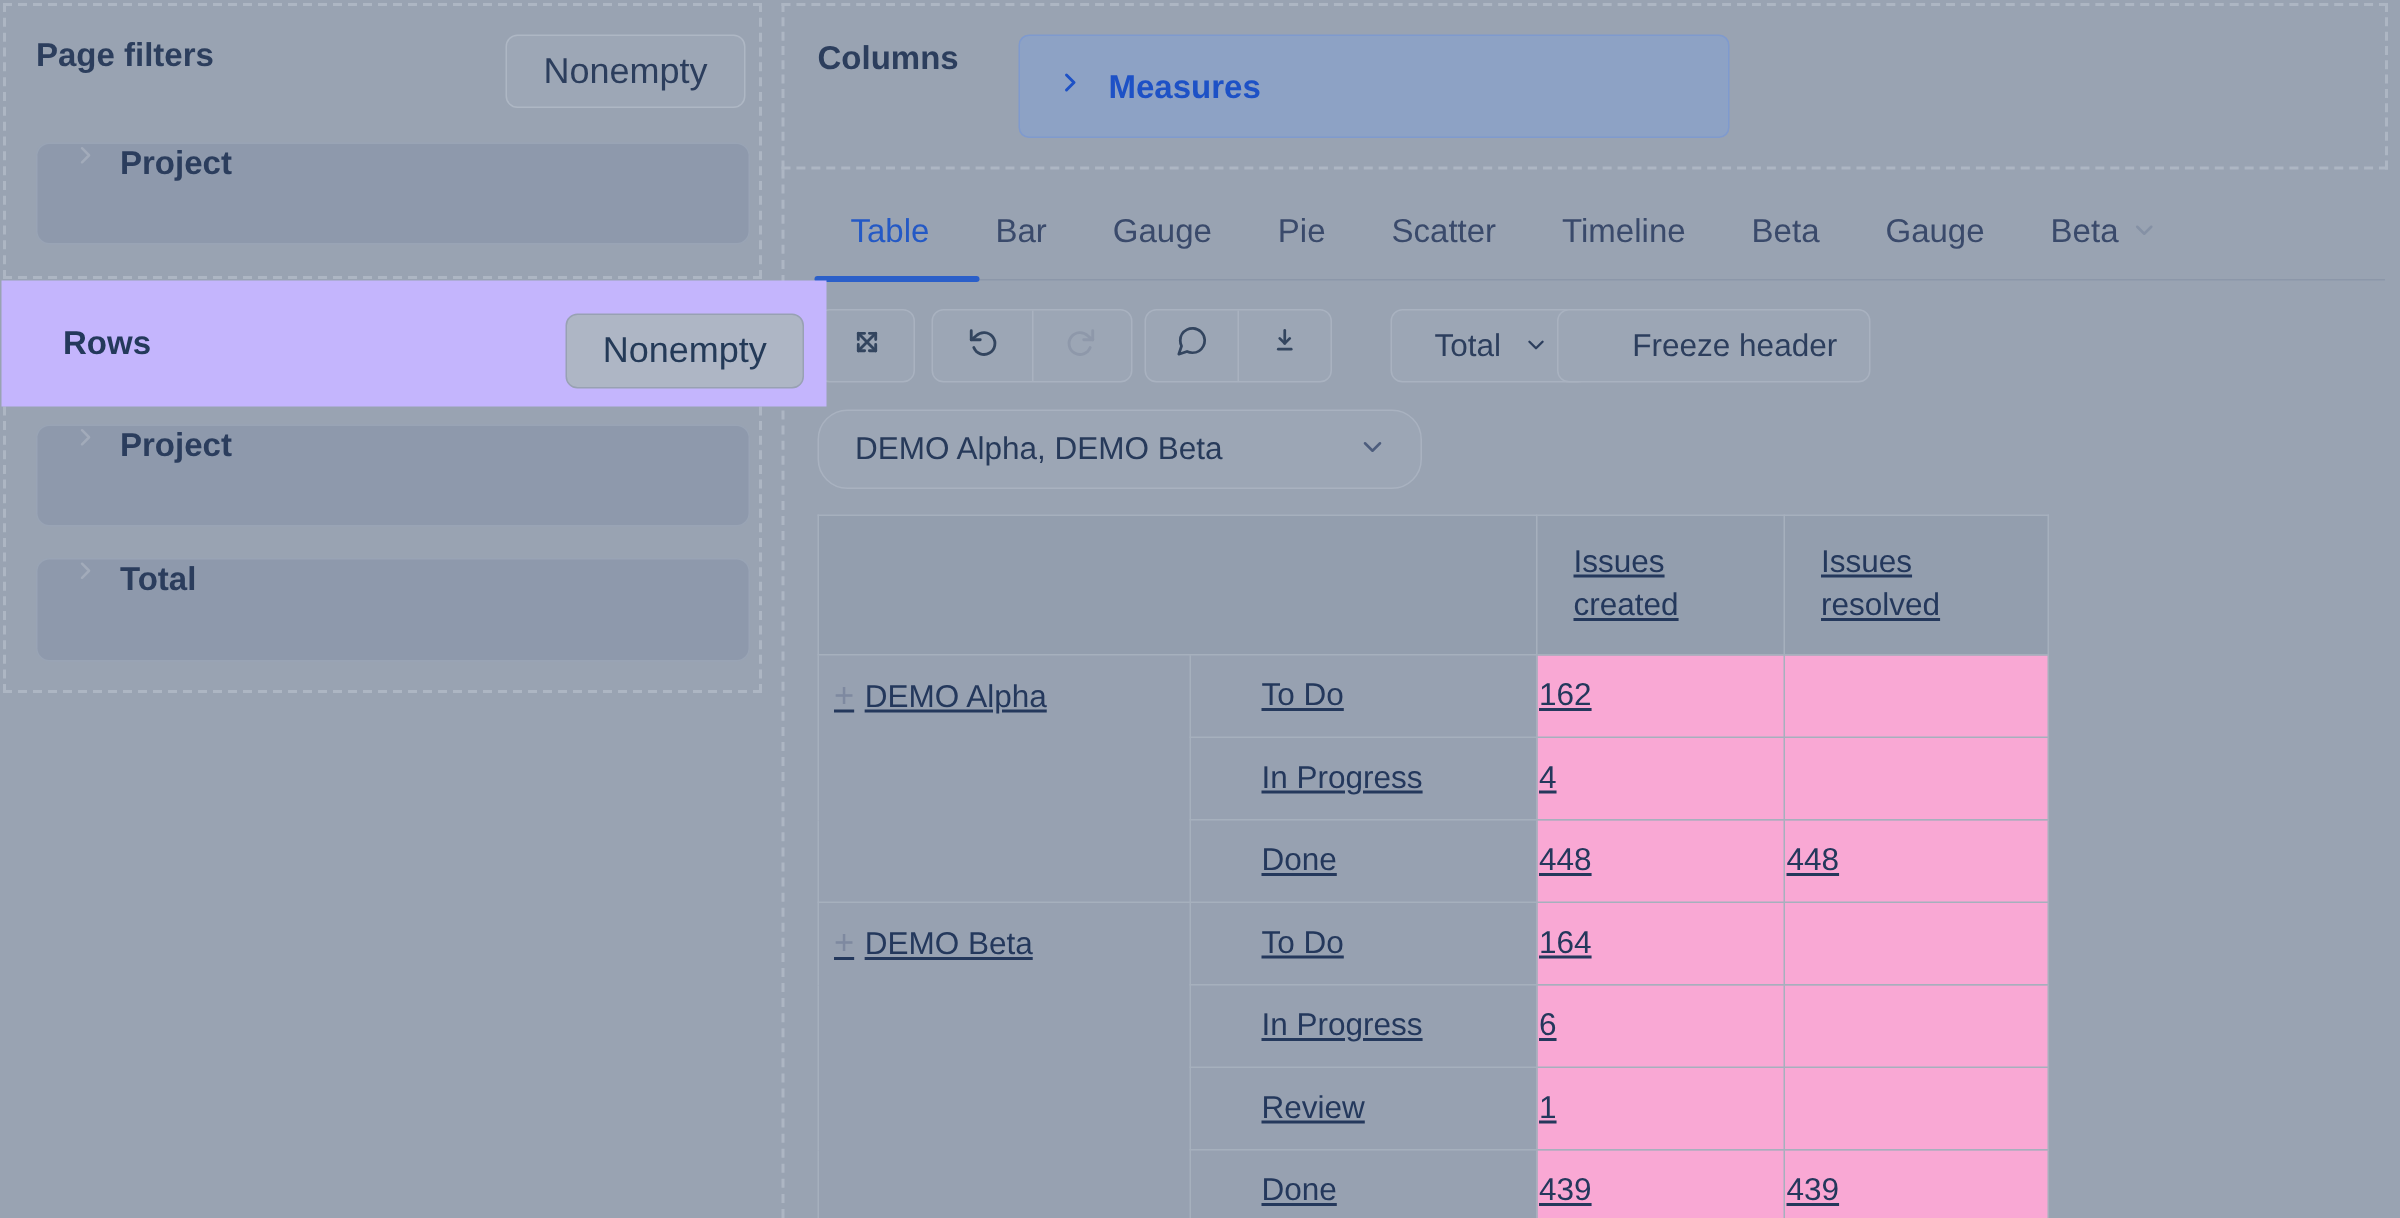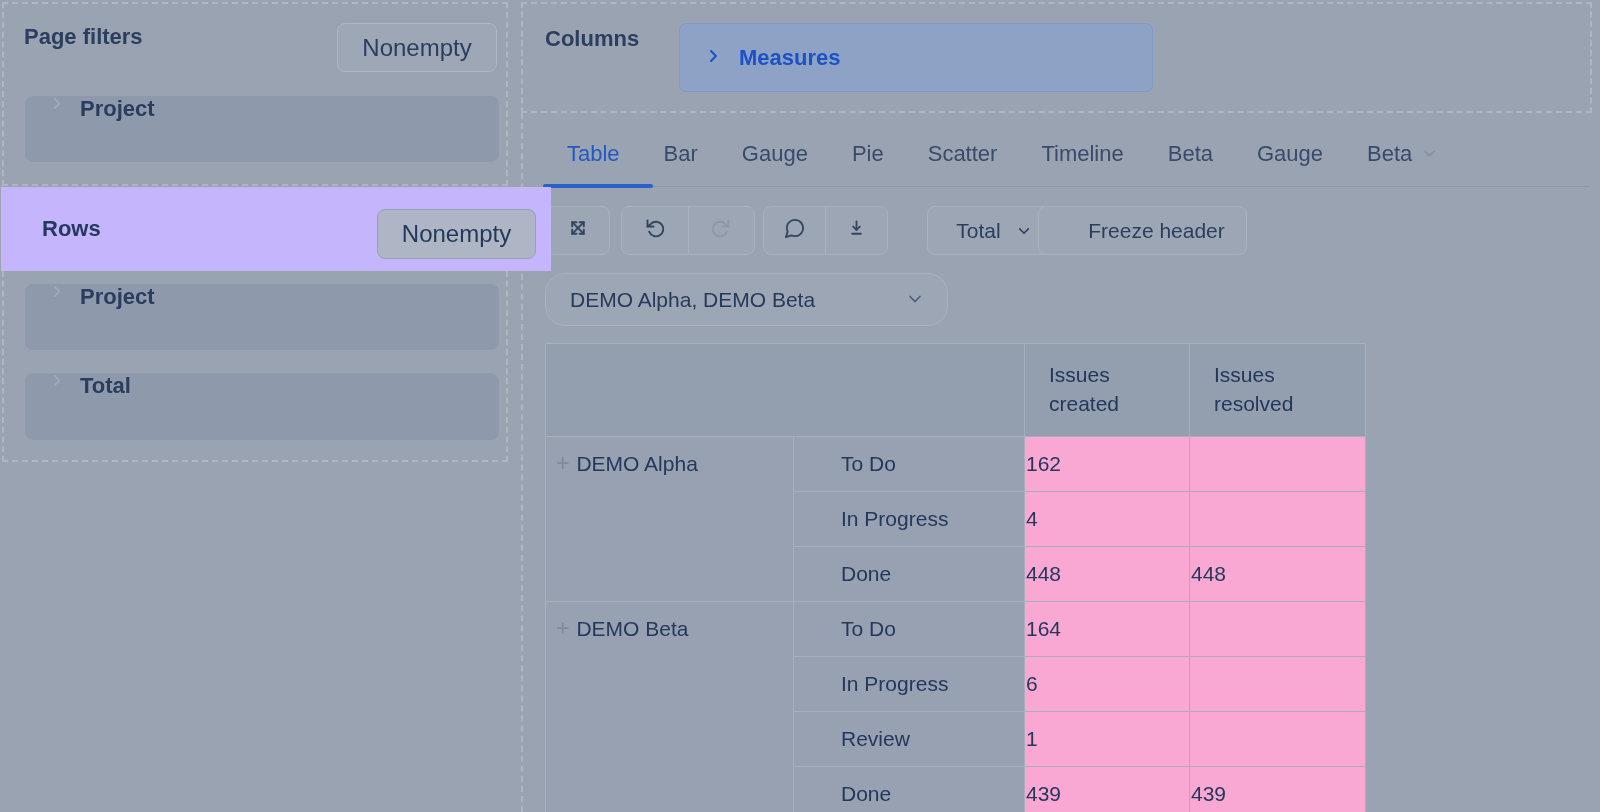--- a/index.html
+++ b/index.html
@@ -81,21 +81,21 @@
   
   .page-dd{
     position:absolute;left:545px;top:273px;width:403px;height:53px;
     background:#9ca6b5;border:1px solid #a9b2c0;border-radius:20px;
     display:flex;align-items:center;justify-content:space-between;
     padding:0 24px 0 24px;font-size:21px;color:#273a5a;cursor:pointer;
   }
 
   
   .report{position:absolute;left:545px;top:343px;border-collapse:collapse;table-layout:fixed;}
-  .report th,.report td{border:1px solid #a6b0bd;font-weight:400;font-size:21px;color:#24385c;}
+  .report th,.report td{border:1px solid #a6b0bd;font-weight:400;font-size:21px;color:#24385c;text-decoration:underline;}
   .report th{background:#939eae;text-align:left;vertical-align:middle;padding:10px 10px 10px 24px;line-height:1.38;}
   .report th.corner{padding:0;}
   .cell-project{background:#97a1b1;vertical-align:top;padding:13px 10px 0 10px;white-space:nowrap;}
   .cell-project .plus{color:#7e89a0;font-size:23px;margin-right:7px;cursor:pointer;}
   .cell-status{background:#97a1b1;padding-left:47px;}
   .cell-value{background:#f9a8d4;text-align:left;padding-right:20px;}
   .col-project{width:248px;} .col-status{width:231px;} .col-m1{width:165px;} .col-m2{width:176px;}
   .report tr{height:55px;}
   .report tr.hrow{height:93px;}
 </style>

